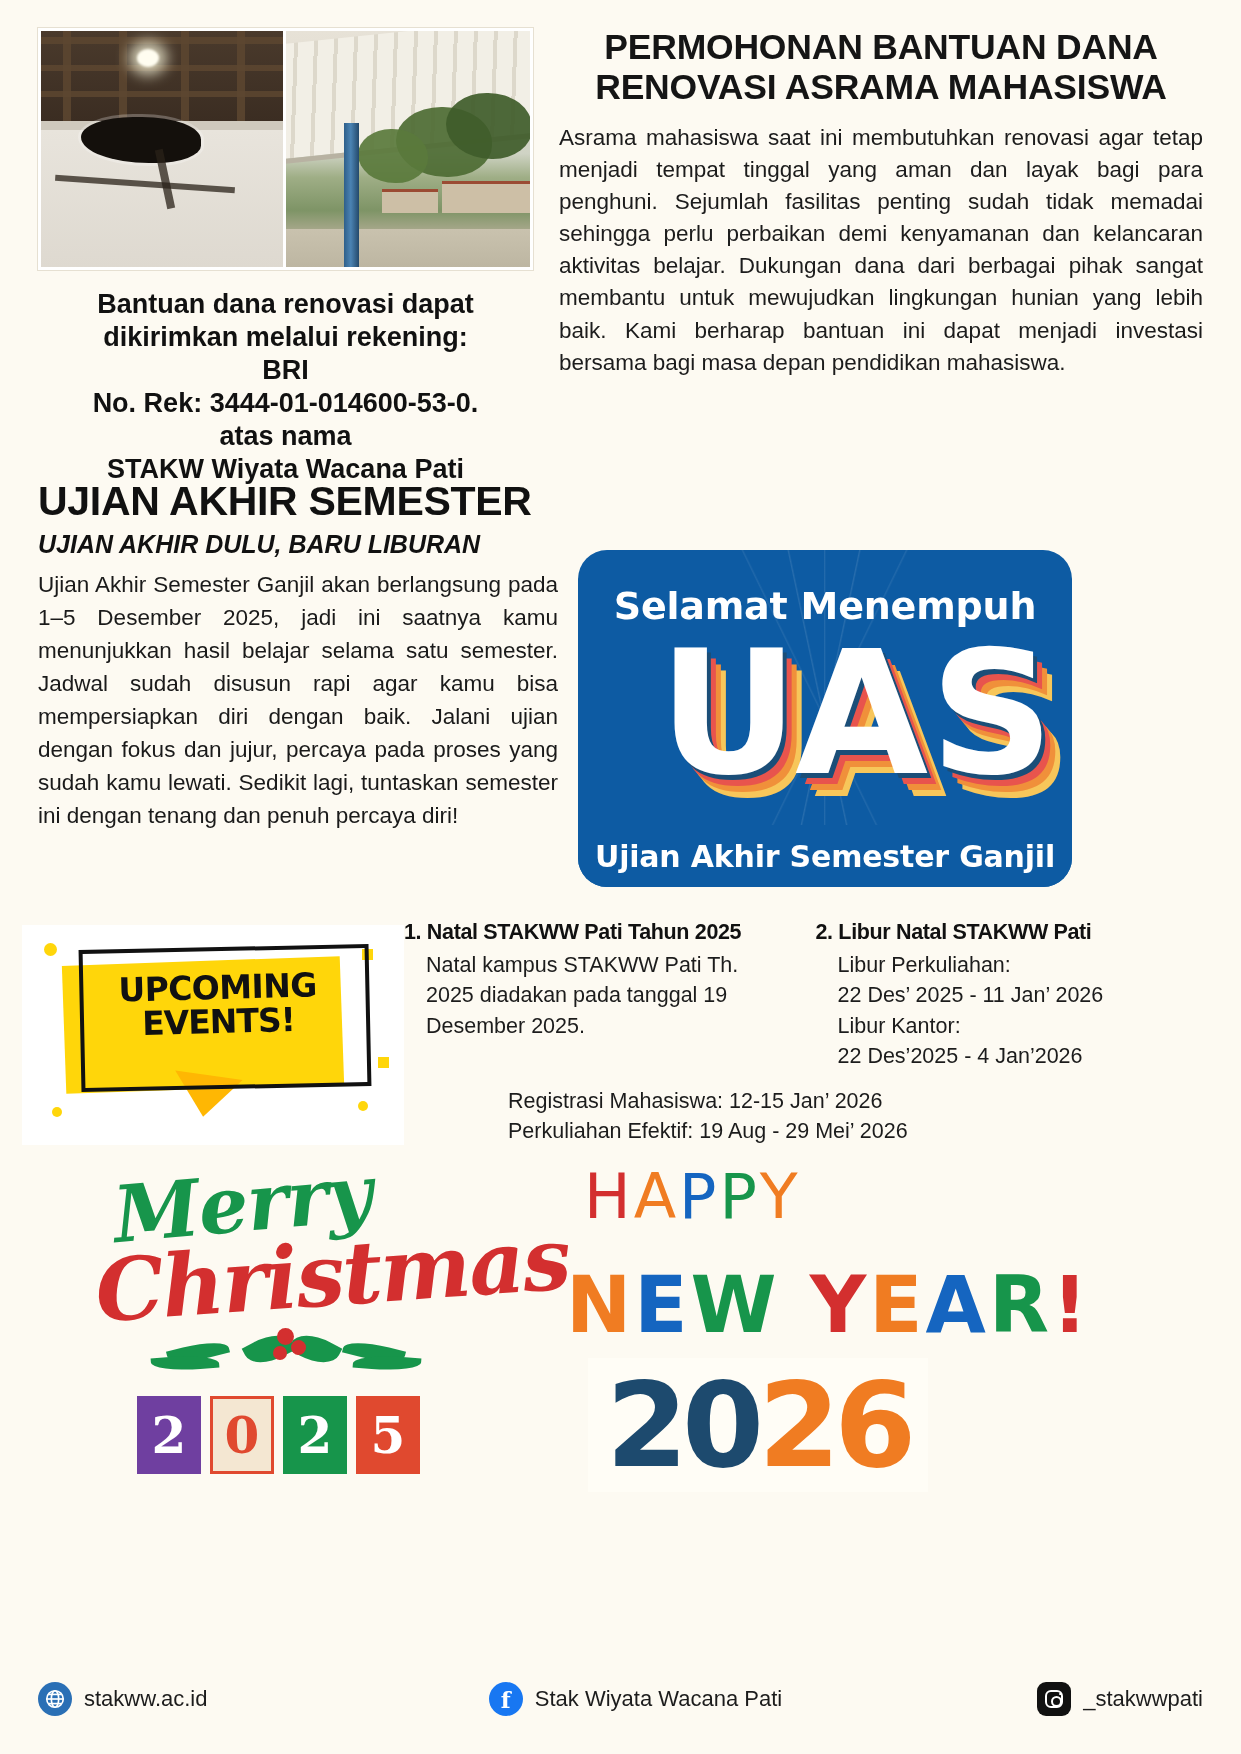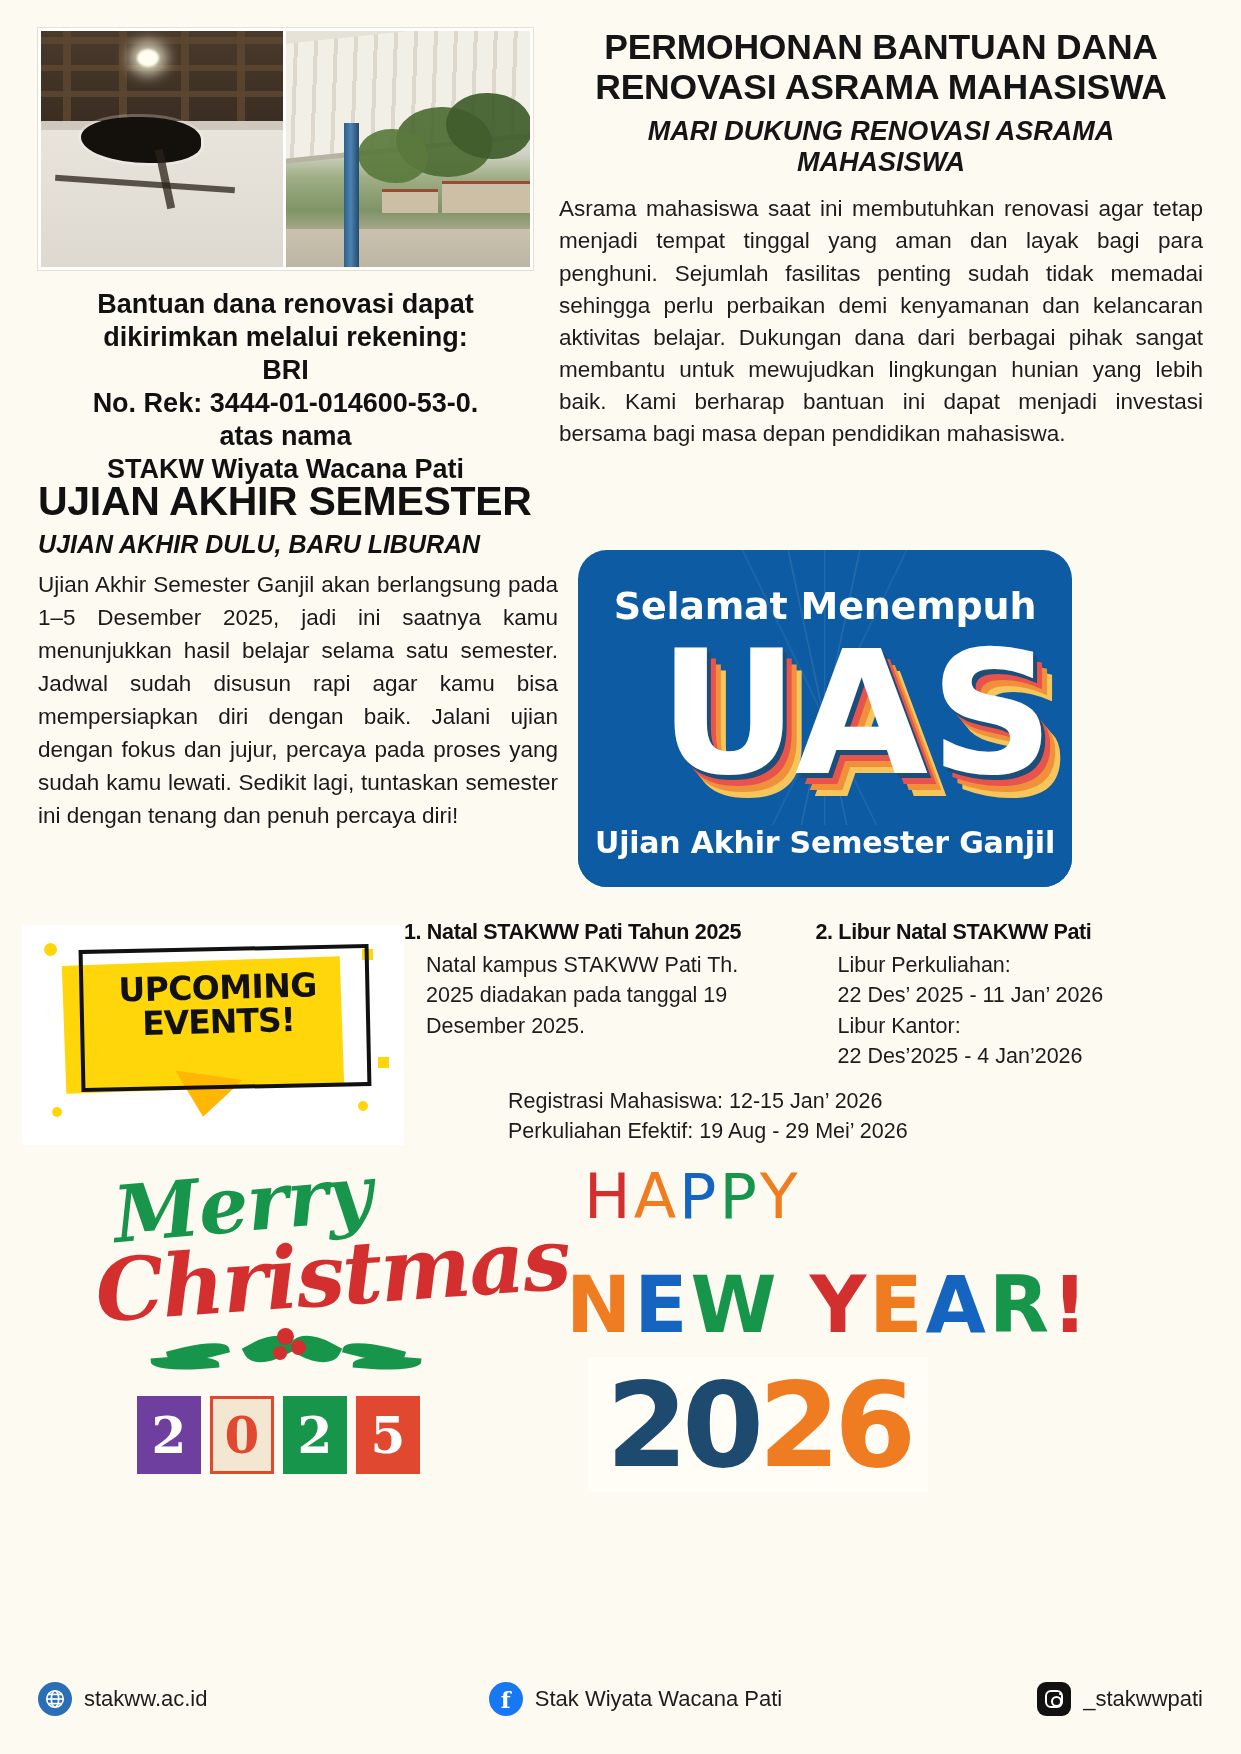--- a/index.html
+++ b/index.html
@@ -203,21 +203,21 @@
     letter-spacing: 2px;
     text-shadow:
       4px 5px 0 #1b4e78,
       9px 11px 0 #e8544d,
       14px 17px 0 #f0903a,
       19px 23px 0 #f7c65a;
   }
   .uas-caption-bar {
     position:absolute; left:0; right:0; bottom:0; height:62px;
     background:#0d5ba3;
-    display:flex; align-items:flex-start; justify-content:center;
+    display:flex; align-items:center; justify-content:center;
   }
   .uas-caption-bar span {
     color:#ffffff; font-weight:bold; font-size:30px; letter-spacing:-.2px;
   }
 
   
   .events-img {
     position:absolute;
     top: 925px; left: 22px;
     width: 382px; height: 220px;
@@ -426,24 +426,20 @@
         <div>STAKW Wiyata Wacana Pati</div>
       </div>
 
     </div>
 
     <div class="right-col">
       <div class="headline">
         <div>PERMOHONAN BANTUAN DANA</div>
         <div>RENOVASI ASRAMA MAHASISWA</div>
       </div>
-      <div class="subheadline">
-        <div>MARI DUKUNG RENOVASI ASRAMA</div>
-        <div>MAHASISWA</div>
-      </div>
       <p class="body-text">Asrama mahasiswa saat ini membutuhkan renovasi agar tetap menjadi tempat tinggal yang aman dan layak bagi para penghuni. Sejumlah fasilitas penting sudah tidak memadai sehingga perlu perbaikan demi kenyamanan dan kelancaran aktivitas belajar. Dukungan dana dari berbagai pihak sangat membantu untuk mewujudkan lingkungan hunian yang lebih baik. Kami berharap bantuan ini dapat menjadi investasi bersama bagi masa depan pendidikan mahasiswa.</p>
     </div>
 
   </div>
 
   <div class="uas-wrap">
     <div class="uas-title">UJIAN AKHIR SEMESTER</div>
     <div class="uas-sub">UJIAN AKHIR DULU, BARU LIBURAN</div>
     <p class="uas-body">Ujian Akhir Semester Ganjil akan berlangsung pada 1–5 Desember 2025, jadi ini saatnya kamu menunjukkan hasil belajar selama satu semester. Jadwal sudah disusun rapi agar kamu bisa mempersiapkan diri dengan baik. Jalani ujian dengan fokus dan jujur, percaya pada proses yang sudah kamu lewati. Sedikit lagi, tuntaskan semester ini dengan tenang dan penuh percaya diri!</p>
   </div>

